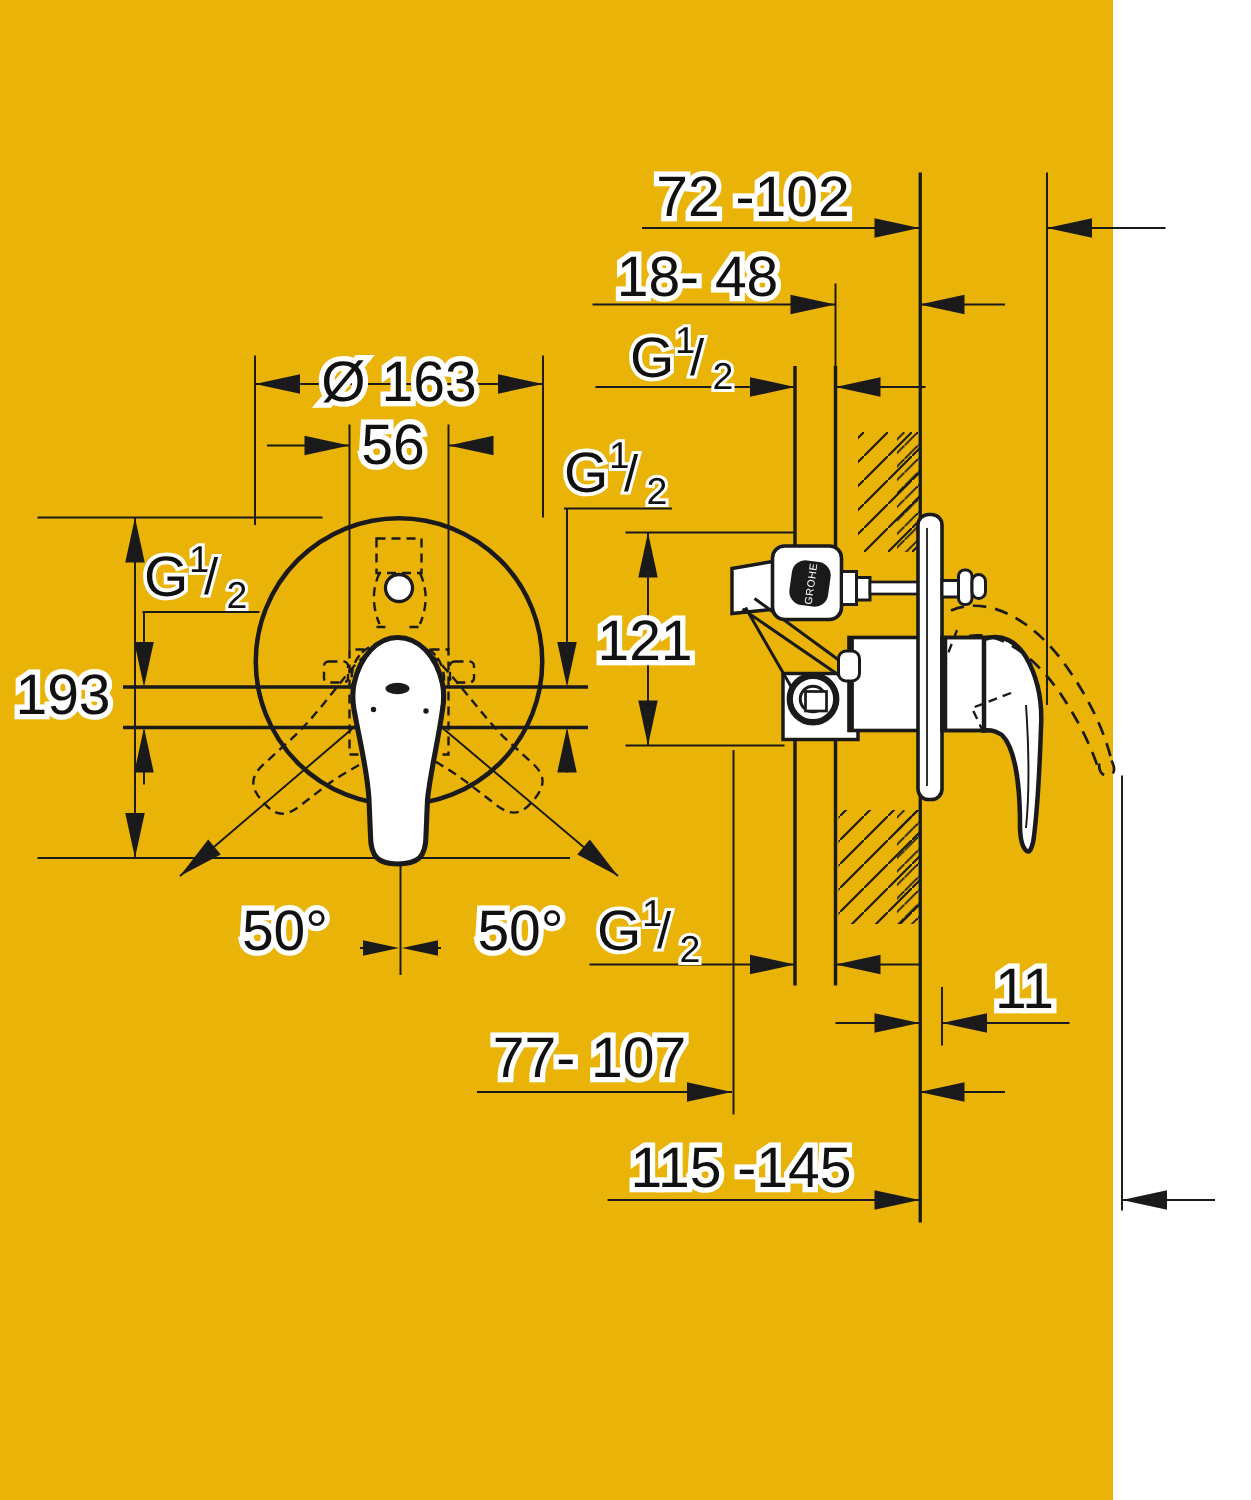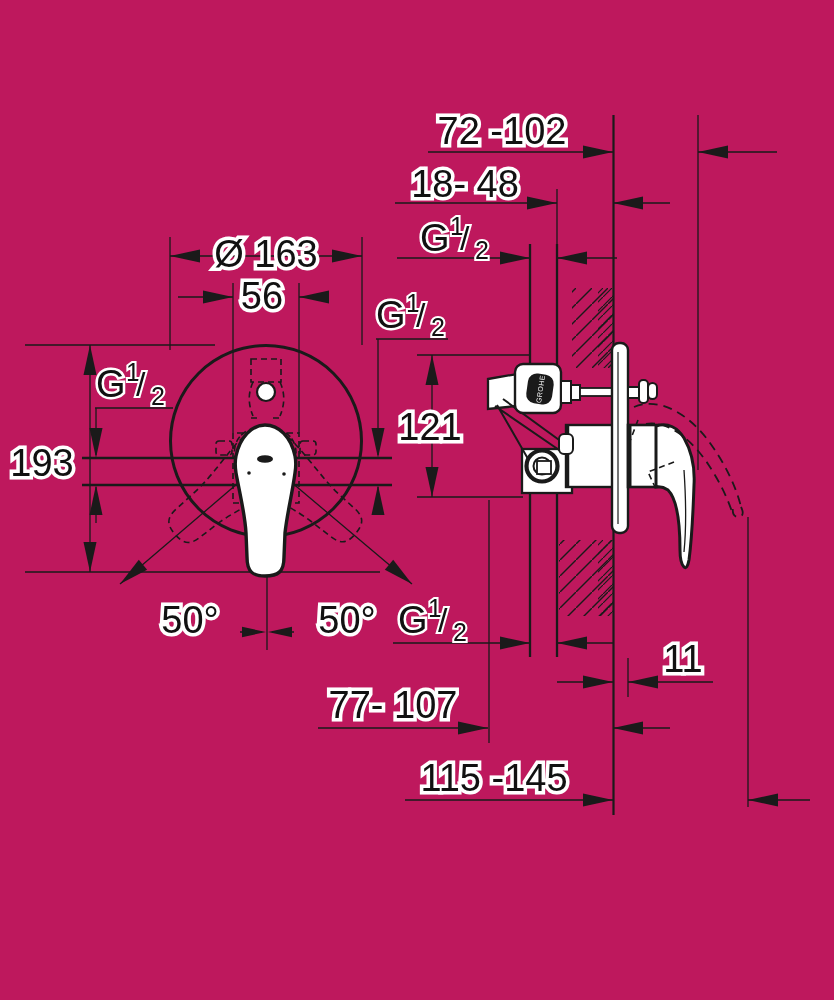--- a/index.html
+++ b/index.html
@@ -1,16 +1,16 @@
 <!DOCTYPE html>
 <html><head>
 <meta charset="utf-8">
 <style>
   html,body{margin:0;padding:0;background:#fff;}
-  .page{width:834px;height:1000px;background:#be185d;position:relative;font-family:"Liberation Sans",sans-serif;}
+  .page{width:742px;height:1000px;background:#eab308;position:relative;font-family:"Liberation Sans",sans-serif;}
   svg{display:block;}
   .th{stroke:#1a1a1a;stroke-width:1.3;fill:none;stroke-linecap:butt;}
   .ob{stroke:#1a1a1a;stroke-width:2.3;fill:none;}
   .obf{stroke:#1a1a1a;stroke-width:2.3;fill:#fff;}
   .thick{stroke:#1a1a1a;stroke-width:3.3;fill:#fff;}
   .dsh{stroke:#1a1a1a;stroke-width:1.6;fill:none;stroke-dasharray:6 4;}
   .dsh2{stroke:#1a1a1a;stroke-width:1.8;fill:none;stroke-dasharray:9 6;}
   text.dim{font-family:"Liberation Sans",sans-serif;font-size:38px;fill:#111;
            paint-order:stroke;stroke:#fff;stroke-width:7;text-anchor:middle;}
   text.g0{font-family:"Liberation Sans",sans-serif;font-size:38px;fill:#111;paint-order:stroke;stroke:#fff;stroke-width:5;}

